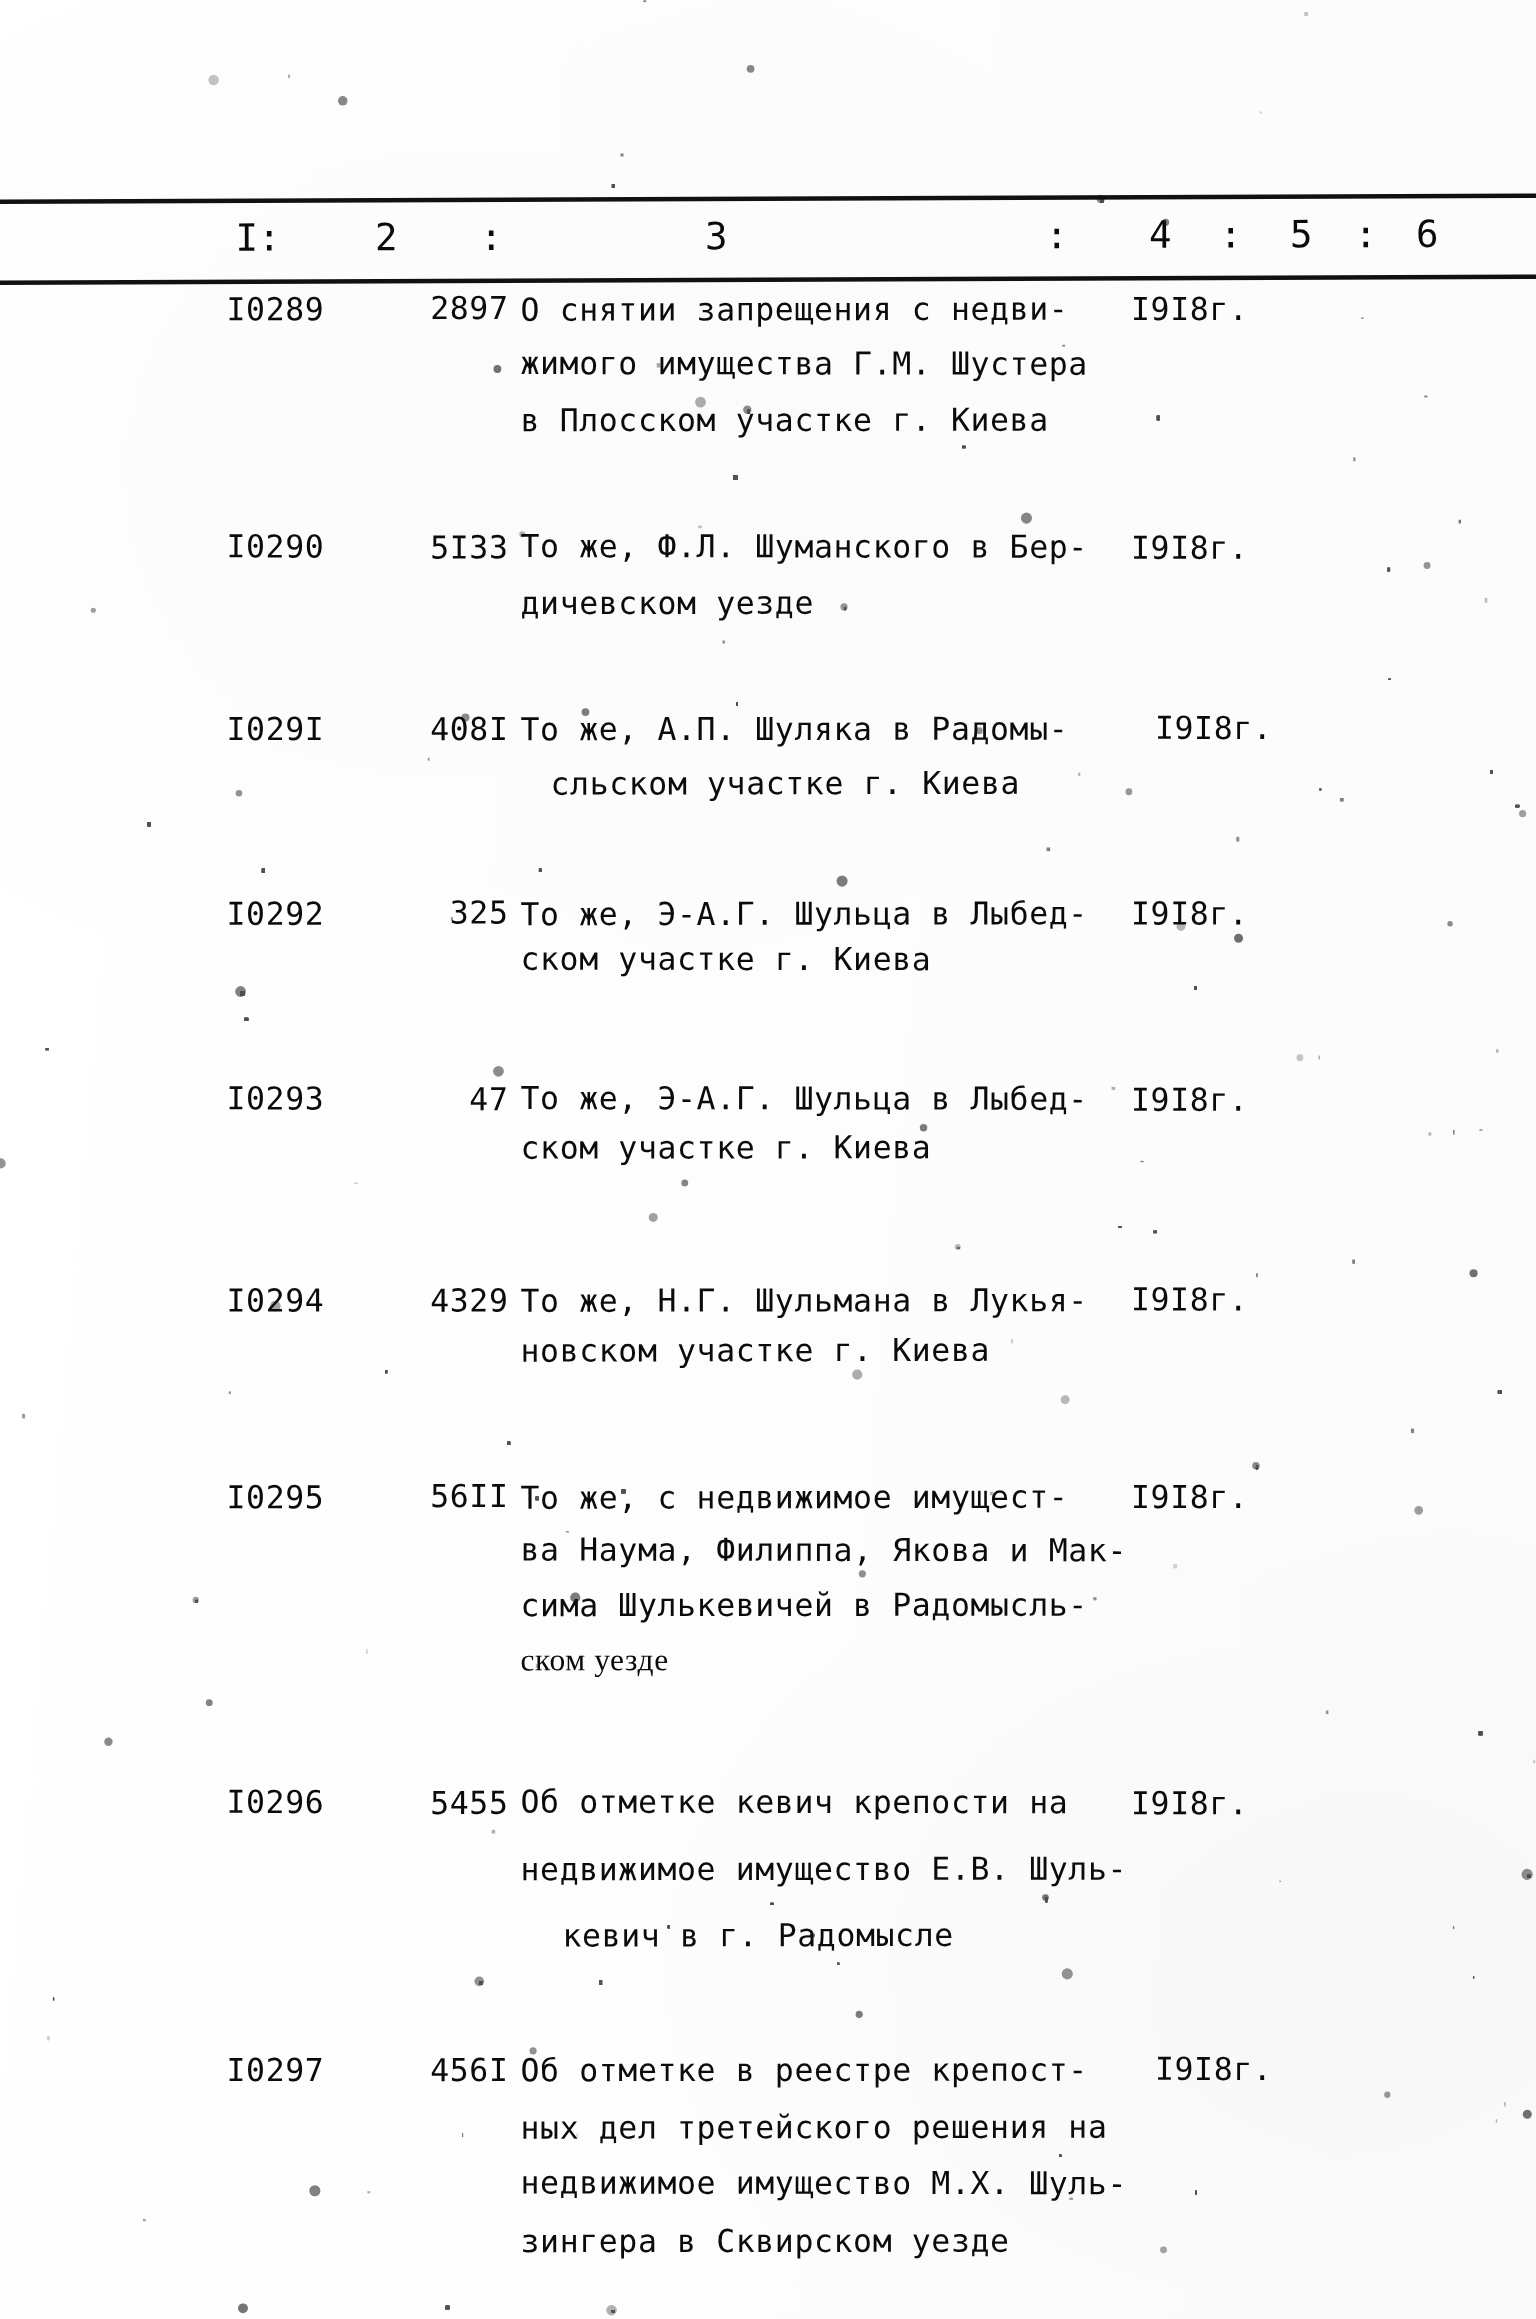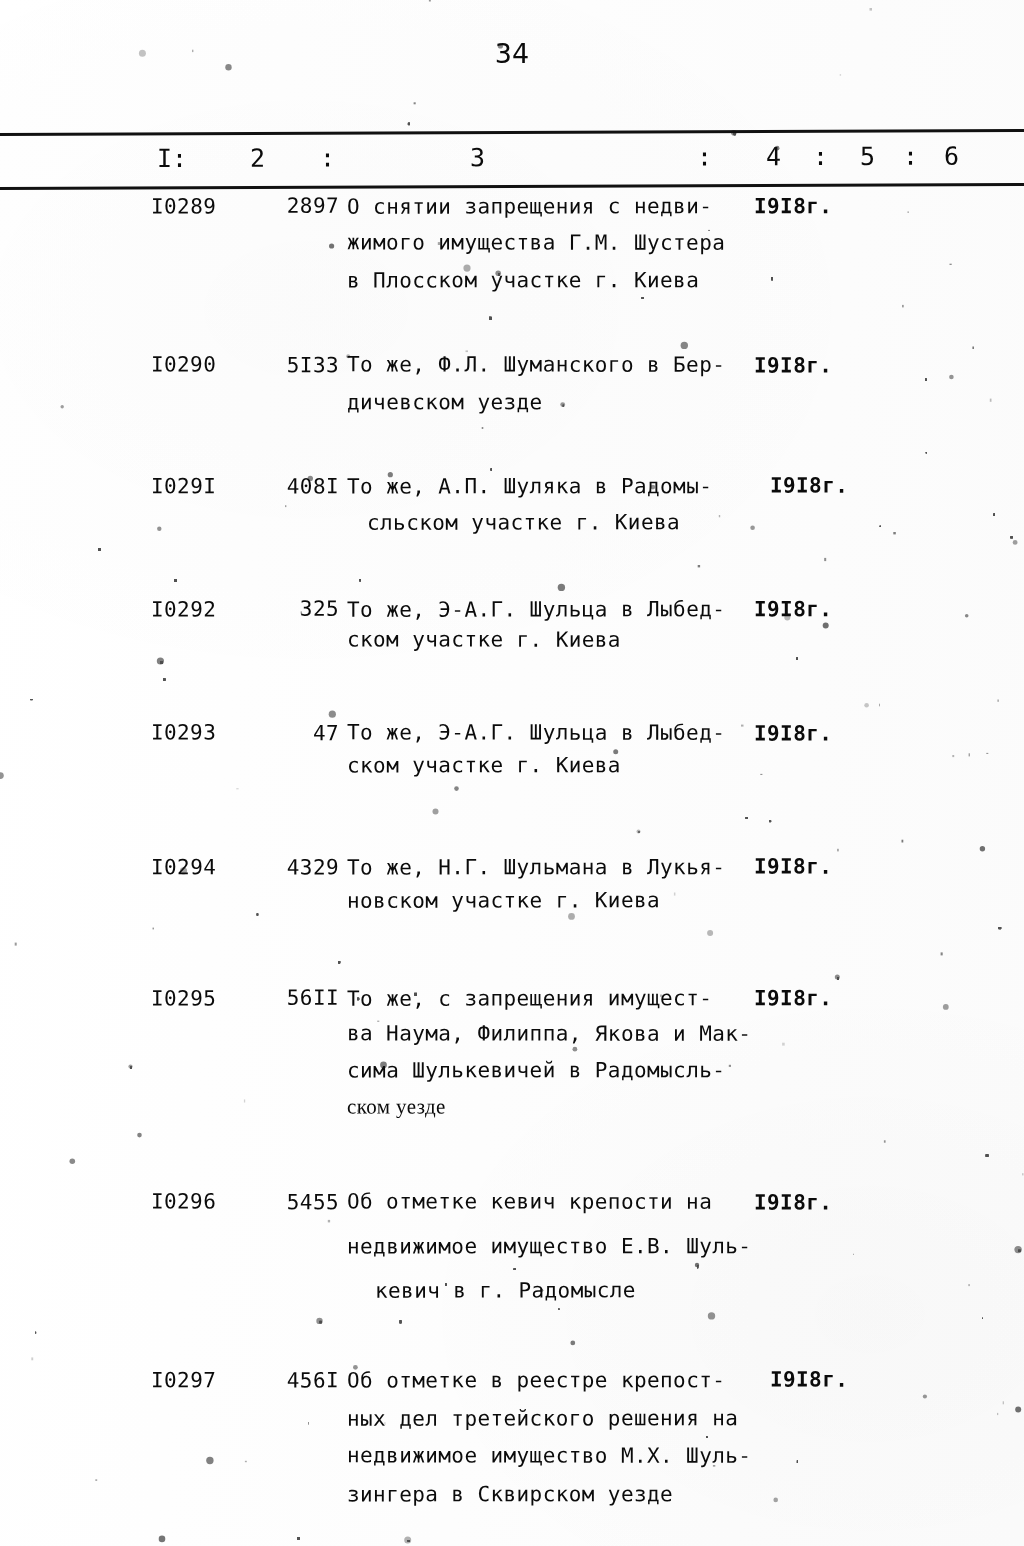--- a/index.html
+++ b/index.html
@@ -102,36 +102,35 @@
   .cell {
     position: absolute;
     white-space: pre;
     font-size: 21px;
     letter-spacing: 0.4px;
     line-height: 1;
   }
   .c-id    { left: 151px; }
   .c-num   { left: 151px; width: 188px; text-align: right; }
   .c-desc  { left: 347px; }
-  .c-year  { left: 754px; font-weight: bold; }
+  .c-year  { left: 754px; }
   .c-year.shift { left: 770px; }
 
   
   .j1 { transform: translateY(0.5px) rotate(-0.1deg); }
   .j2 { transform: translateY(-0.4px) rotate(0.07deg); }
   .j3 { transform: translateY(0.3px) rotate(-0.05deg); }
 </style>
 </head>
 <body>
 
 <div id="page">
 
   <div class="paper-tone"></div>
 
-  <div class="page-number">34</div>
 
   <div class="rule top"></div>
   <div class="col-header" id="col-header">
       <span class="h" style="left: 157px;">I:</span>
       <span class="h" style="left: 250px;">2</span>
       <span class="h" style="left: 320px;">:</span>
       <span class="h" style="left: 470px;">3</span>
       <span class="h" style="left: 697px;">:</span>
       <span class="h" style="left: 766px;">4</span>
       <span class="h" style="left: 813px;">:</span>
@@ -209,21 +208,21 @@
         </div>
         <div class="entry-line" style="height: 0px;">
           <span class="cell c-desc j1" style="top: 694px;">новском участке г. Киева</span>
         </div>
       </div>
       <div class="entry">
         <div class="entry-line" style="height: 0px;">
           <span class="cell c-id j1" style="top: 792px;">I0295</span>
           <span class="cell c-num j2" style="top: 792px;">56II</span>
           <span class="cell c-year j3" style="top: 792px;">I9I8г.</span>
-          <span class="cell c-desc j1" style="top: 792px;">То же, с запрещения имущест-</span>
+          <span class="cell c-desc j1" style="top: 792px;">То же, с недвижимое имущест-</span>
         </div>
         <div class="entry-line" style="height: 0px;">
           <span class="cell c-desc j2" style="top: 828px;">ва Наума, Филиппа, Якова и Мак-</span>
         </div>
         <div class="entry-line" style="height: 0px;">
           <span class="cell c-desc j3" style="top: 864px;">сима Шулькевичей в Радомысль-</span>
         </div>
         <div class="entry-line" style="height: 0px;">
           <span class="cell c-desc j1" style="top: 900px; font-family: Liberation Serif, serif;">ском уезде</span>
         </div>

